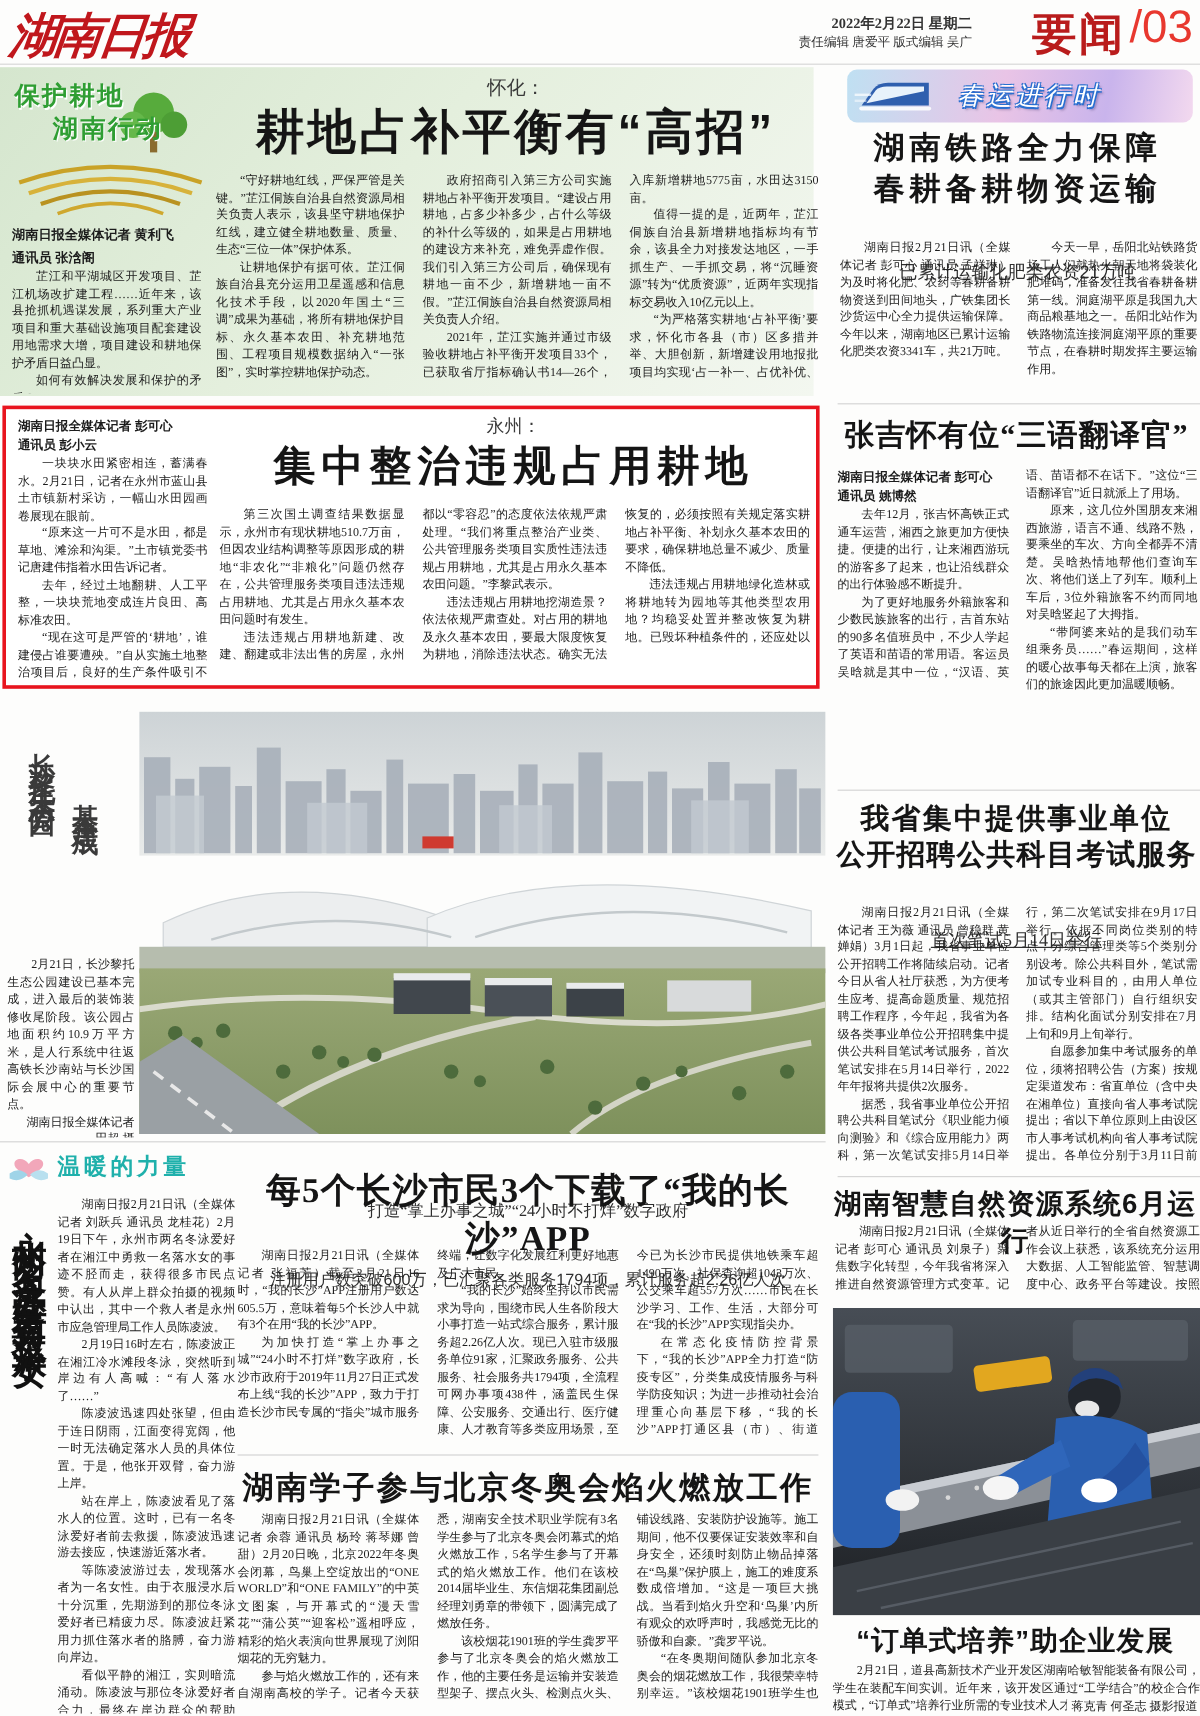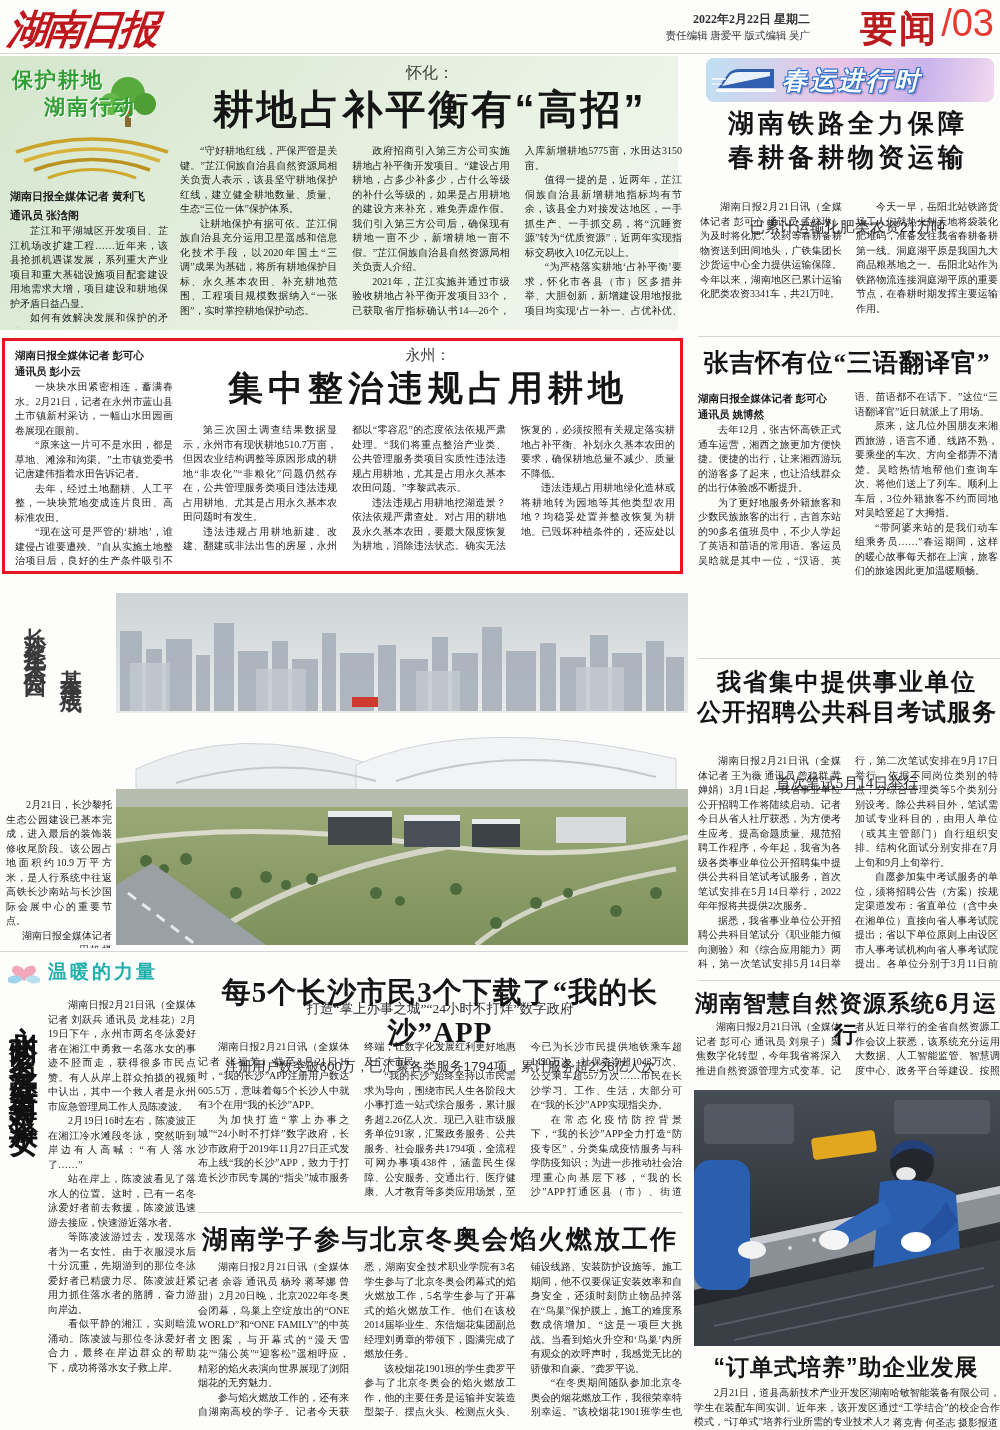--- a/index.html
+++ b/index.html
@@ -38,23 +38,23 @@
   #green-panel { left:0; top:56px; width:678px; height:274px;
     background: linear-gradient(130deg,#d5e6ce 0%,#e4efdd 45%,#f3f7f0 100%); }
   .eco-text1 { left:12px; top:66px; font-size:21px; font-weight:900; color:#2f9e33;
     font-family:"Liberation Sans",sans-serif; letter-spacing:2px; text-shadow:1px 1px 0 #fff;}
   .eco-text2 { left:44px; top:93px; font-size:21px; font-weight:900; color:#2f9e33;
     font-family:"Liberation Sans",sans-serif; letter-spacing:2px; text-shadow:1px 1px 0 #fff;}
   
   #sy-badge { left:706px; top:58px; width:288px; height:44px; border-radius:8px;
     background: linear-gradient(100deg,#bfe0f2 0%,#e9c4e6 45%,#c9b4ec 75%,#f3d9ef 100%);
     display:flex; align-items:center; }
-  #sy-badge .badge-text { font-size:25px; font-weight:700; font-style:italic; color:#ffffff;
+  #sy-badge .badge-text { font-size:21px; font-weight:400; font-style:italic; color:#ffffff;
     font-family:"Liberation Sans",sans-serif; letter-spacing:3px;
-    text-shadow:-1px -1px 0 #2a6fd0, 1px -1px 0 #2a6fd0, -1px 1px 0 #2a6fd0, 1px 1px 0 #2a6fd0, 2px 2px 2px rgba(0,0,60,.35);}
+    text-shadow:-1px -1px 0 #2a6fd0, 1px -1px 0 #2a6fd0, -1px 1px 0 #2a6fd0, 1px 1px 0 #2a6fd0, 2px 2px 2px rgba(0,0,60,.35);margin-left:16px;}
   
   #redbox { left:2px; top:338px; width:681px; height:236px; border:3px solid #e8141e; background:#fff; }
   
   #warm-badge { left:6px; top:956px; display:flex; align-items:center; gap:6px; }
   #warm-badge .warm-text { font-size:19px; font-weight:900; color:#1fb0ab;
     font-family:Liberation Sans, sans-serif; letter-spacing:3px; }
   
   .photo { display:block; }
 </style>
 </head>
@@ -270,20 +270,21 @@
       <path d="M18,14 C14,8 6,9 6,14 C6,18 12,21 18,25 C24,21 30,18 30,14 C30,9 22,8 18,14 Z" fill="#f2a7ba"></path>
       <path d="M2,22 Q10,16 17,23 Q10,30 2,26 Z" fill="#9fd4e8"></path>
       <path d="M34,22 Q26,16 19,23 Q26,30 34,26 Z" fill="#b8e0ef"></path>
     </svg>
     <span class="warm-text">温暖的力量</span>
   </div>
   <div class="abs vtext" style="left:4px; top:1002px; height:426px; font-size:29px; font-weight:900; letter-spacing:8px; color:#111; font-family:'Liberation Serif',serif;">永州两名冬泳爱好者勇救落水女</div>
   <div class="abs bodytext" style="left:48px; top:998px; width:148px; height:430px;">
       <p>湖南日报2月21日讯（全媒体记者 刘跃兵 通讯员 龙桂花）2月19日下午，永州市两名冬泳爱好者在湘江中勇救一名落水女的事迹不胫而走，获得很多市民点赞。有人从岸上群众拍摄的视频中认出，其中一个救人者是永州市应急管理局工作人员陈凌波。</p>
       <p>2月19日16时左右，陈凌波正在湘江冷水滩段冬泳，突然听到岸边有人高喊：“有人落水了……”</p>
+      <p>陈凌波迅速四处张望，但由于连日阴雨，江面变得宽阔，他一时无法确定落水人员的具体位置。于是，他张开双臂，奋力游上岸。</p>
       <p>站在岸上，陈凌波看见了落水人的位置。这时，已有一名冬泳爱好者前去救援，陈凌波迅速游去接应，快速游近落水者。</p>
       <p>等陈凌波游过去，发现落水者为一名女性。由于衣服浸水后十分沉重，先期游到的那位冬泳爱好者已精疲力尽。陈凌波赶紧用力抓住落水者的胳膊，奋力游向岸边。</p>
       <p>看似平静的湘江，实则暗流涌动。陈凌波与那位冬泳爱好者合力，最终在岸边群众的帮助下，成功将落水女子救上岸。</p>
     </div>
 
   <div class="abs subhead" style="left:198px; top:956px; width:484px; font-size:13.5px;">打造“掌上办事之城”“24小时不打烊”数字政府</div>
   <div class="abs h-serif" style="left:198px; top:973px; width:484px; font-size:29px; letter-spacing:1px;">每5个长沙市民3个下载了“我的长沙”APP</div>
   <div class="abs subhead" style="left:198px; top:1014px; width:484px; font-size:13.5px; font-family:'Liberation Sans',sans-serif;">注册用户数突破600万，已汇聚各类服务1794项，累计服务超2.26亿人次</div>
   <div class="abs bodytext cols3" style="left:198px; top:1040px; width:484px; height:166px;">
       <p>湖南日报2月21日讯（全媒体记者 张福芳）截至2月21日16时，“我的长沙”APP注册用户数达605.5万，意味着每5个长沙人中就有3个在用“我的长沙”APP。</p>

